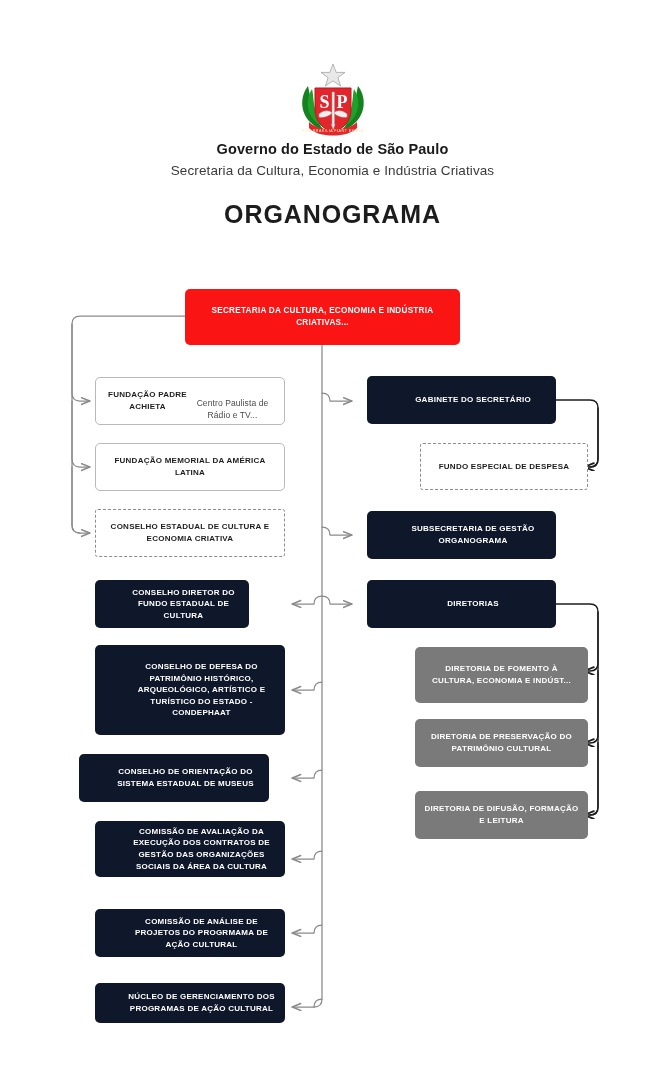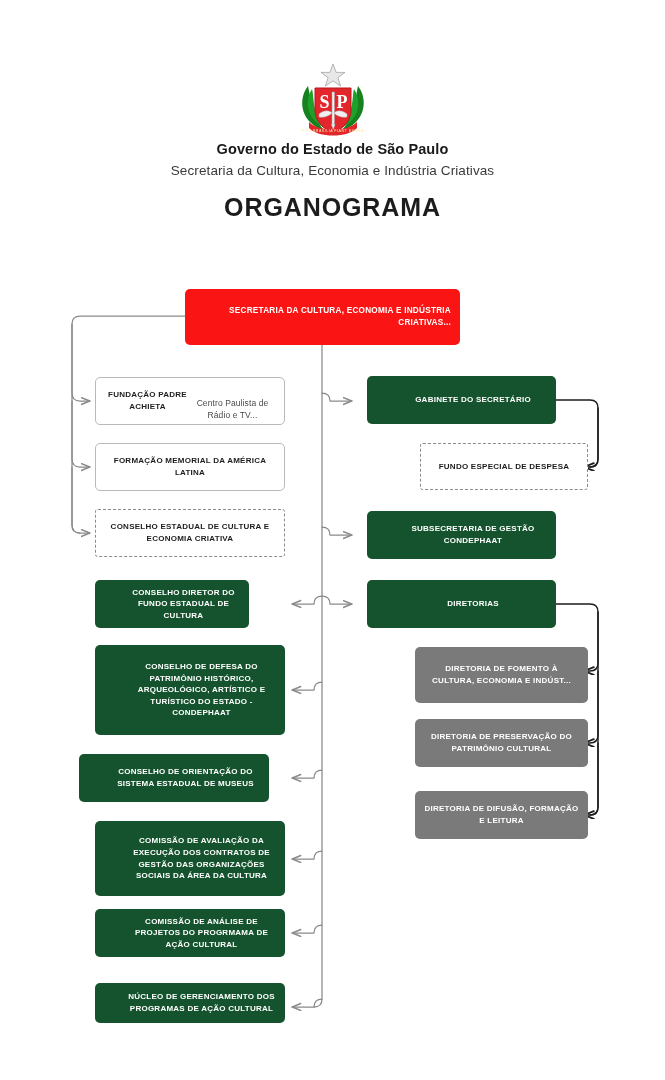--- a/index.html
+++ b/index.html
@@ -16,41 +16,41 @@
   .gov-title{
     font-size:14.5px;font-weight:bold;color:#1a1a1a;letter-spacing:.1px;
     line-height:1.35;
   }
   .gov-sub{
     font-size:13.5px;font-weight:400;color:#3a3a3a;letter-spacing:.1px;
     margin-top:2px;line-height:1.35;
   }
   .org-title{
     font-size:25px;font-weight:bold;color:#1c1c1c;letter-spacing:.9px;
-    margin-top:13px;
+    margin-top:20px;
   }
 
   
   #wires{position:absolute;left:0;top:0;width:665px;height:1080px;pointer-events:none;}
 
   
   .node{
     position:absolute;box-sizing:border-box;
     display:flex;align-items:center;justify-content:center;text-align:center;
     border-radius:5px;padding:4px 9px;
     font-size:8px;font-weight:bold;letter-spacing:.25px;line-height:1.45;
   }
   .node .t{display:block;width:100%;}
   .node .sub{
     display:block;width:100%;font-weight:400;font-size:8.5px;
     letter-spacing:.1px;margin-top:16px;color:#4a4a4a;
   }
 
   .n-red{background:#fa1414;color:#ffffff;font-size:8.2px;}
-  .n-dark{background:#14532d;color:#ffffff;padding-left:32px;}
+  .n-dark{background:#0f172a;color:#ffffff;padding-left:32px;}
   .n-gray{background:#7a7a7a;color:#ffffff;}
   .n-light{background:#ffffff;color:#1c1c1c;border:1px solid #b9b9b9;}
   .n-dash{background:#ffffff;color:#1c1c1c;border:1.6px dashed #8c8c8c;border-radius:3px;}
 </style>
 </head>
 <body>
 
 <div id="canvas">
 
   <div class="header" style="top:62px;">
@@ -120,47 +120,47 @@
       <path d="M556,400 L590,400 Q598,400 598,408 L598,459 Q598,467 590,467"></path>
       <path d="M598,408 L598,459 Q598,467 590,467 L584,467" marker-end="url(#ard)"></path>
 
       <path d="M556,604 L590,604 Q598,604 598,612 L598,807 Q598,815 590,815"></path>
       <path d="M598,612 L598,663 Q598,671 590,671 L584,671" marker-end="url(#ard)"></path>
       <path d="M598,671 L598,735 Q598,743 590,743 L584,743" marker-end="url(#ard)"></path>
       <path d="M598,743 L598,807 Q598,815 590,815 L584,815" marker-end="url(#ard)"></path>
     </g>
   </svg>
 
-  <div class="node n-red" style="left:185px;top:289px;width:275px;height:56px;text-align:right;">
+  <div class="node n-red" style="left:185px;top:289px;width:275px;height:56px;">
     <span class="t">SECRETARIA DA CULTURA, ECONOMIA E INDÚSTRIA CRIATIVAS...</span>
   </div>
 
   <div class="node n-light" style="left:95px;top:377px;width:190px;height:48px;flex-direction:row;">
     <span class="t">FUNDAÇÃO PADRE ACHIETA</span>
     <span class="sub">Centro Paulista de Rádio e TV...</span>
   </div>
 
   <div class="node n-light" style="left:95px;top:443px;width:190px;height:48px;">
-    <span class="t">FORMAÇÃO MEMORIAL DA AMÉRICA LATINA</span>
+    <span class="t">FUNDAÇÃO MEMORIAL DA AMÉRICA LATINA</span>
   </div>
 
   <div class="node n-dash" style="left:95px;top:509px;width:190px;height:48px;">
     <span class="t">CONSELHO ESTADUAL DE CULTURA E ECONOMIA CRIATIVA</span>
   </div>
 
   <div class="node n-dark" style="left:367px;top:376px;width:189px;height:48px;">
     <span class="t">GABINETE DO SECRETÁRIO</span>
   </div>
 
   <div class="node n-dash" style="left:420px;top:443px;width:168px;height:47px;">
     <span class="t">FUNDO ESPECIAL DE DESPESA</span>
   </div>
 
   <div class="node n-dark" style="left:367px;top:511px;width:189px;height:48px;">
-    <span class="t">SUBSECRETARIA DE GESTÃO CONDEPHAAT</span>
+    <span class="t">SUBSECRETARIA DE GESTÃO ORGANOGRAMA</span>
   </div>
 
   <div class="node n-dark" style="left:367px;top:580px;width:189px;height:48px;">
     <span class="t">DIRETORIAS</span>
   </div>
 
   <div class="node n-gray" style="left:415px;top:647px;width:173px;height:56px;">
     <span class="t">DIRETORIA DE FOMENTO À CULTURA, ECONOMIA E INDÚST...</span>
   </div>
 
@@ -177,21 +177,21 @@
   </div>
 
   <div class="node n-dark" style="left:95px;top:645px;width:190px;height:90px;">
     <span class="t">CONSELHO DE DEFESA DO PATRIMÔNIO HISTÓRICO, ARQUEOLÓGICO, ARTÍSTICO E TURÍSTICO DO ESTADO - CONDEPHAAT</span>
   </div>
 
   <div class="node n-dark" style="left:79px;top:754px;width:190px;height:48px;">
     <span class="t">CONSELHO DE ORIENTAÇÃO DO SISTEMA ESTADUAL DE MUSEUS</span>
   </div>
 
-  <div class="node n-dark" style="left:95px;top:821px;width:190px;height:75px;">
+  <div class="node n-dark" style="left:95px;top:821px;width:190px;height:56px;">
     <span class="t">COMISSÃO DE AVALIAÇÃO DA EXECUÇÃO DOS CONTRATOS DE GESTÃO DAS ORGANIZAÇÕES SOCIAIS DA ÁREA DA CULTURA</span>
   </div>
 
   <div class="node n-dark" style="left:95px;top:909px;width:190px;height:48px;">
     <span class="t">COMISSÃO DE ANÁLISE DE PROJETOS DO PROGRMAMA DE AÇÃO CULTURAL</span>
   </div>
 
   <div class="node n-dark" style="left:95px;top:983px;width:190px;height:40px;">
     <span class="t">NÚCLEO DE GERENCIAMENTO DOS PROGRAMAS DE AÇÃO CULTURAL</span>
   </div>

